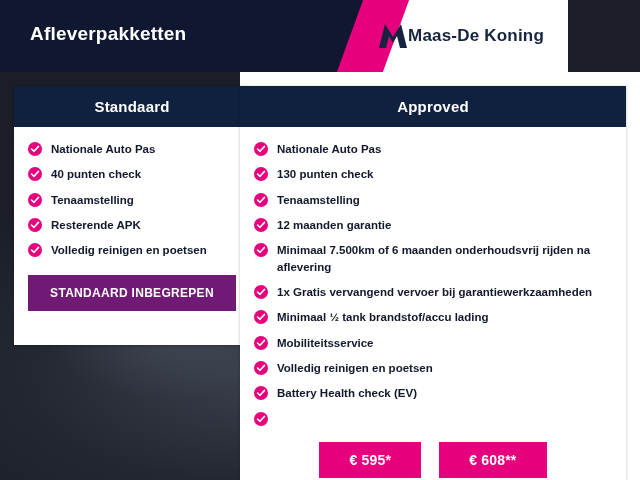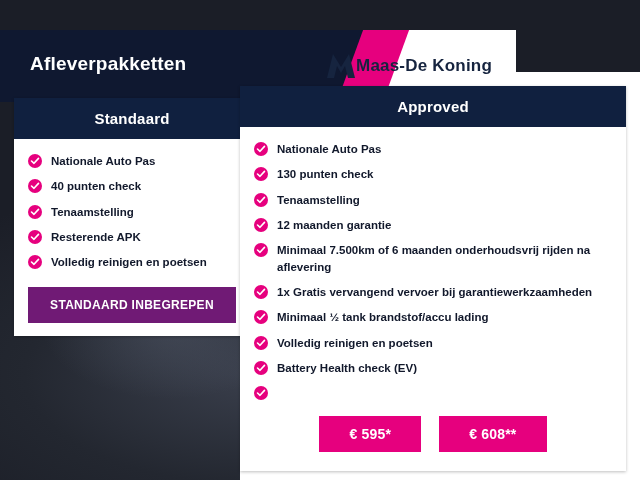--- a/index.html
+++ b/index.html
@@ -41,24 +41,23 @@
     position: absolute;
     right: 0; top: 72px;
     width: 400px; height: 408px;
     background: #ffffff;
   }
 
   
   .header {
     position: absolute;
     left: 0; top: 0;
-    width: 516px; height: 72px;
+    width: 568px; height: 72px;
     background: #0f1830;
     overflow: hidden;
-    margin-top: 30px;
   }
   .header-title {
     position: absolute;
     left: 30px; top: 34px;
     transform: translateY(-50%);
     color: #ffffff;
     font-size: 19px;
     font-weight: bold;
     letter-spacing: .2px;
   }
@@ -97,37 +96,36 @@
 
   
   .card {
     position: absolute;
     background: #ffffff;
     box-shadow: 0 1px 3px rgba(0,0,0,.25);
   }
   .card-std {
     left: 14px; top: 86px;
     width: 236px;
-    margin-top: 12px;
   }
   .card-app {
     left: 240px; top: 86px;
     width: 386px;
   }
   .card-head {
     background: #10203f;
     color: #ffffff;
     text-align: center;
     font-size: 15px;
     font-weight: bold;
     padding: 12px 6px;
     letter-spacing: .2px;
   }
   .card-body {
-    padding: 14px 14px 9px 14px;
+    padding: 14px 14px 30px 14px;
   }
   .feature {
     display: flex;
     align-items: flex-start;
     gap: 9px;
     margin-bottom: 9px;
   }
   .feature:last-child { margin-bottom: 0; }
   .check {
     flex: 0 0 auto;
@@ -310,20 +308,28 @@
             </svg>
         </span>
         <span class="feature-text">Minimaal ½ tank brandstof/accu lading</span>
       </div>
       <div class="feature">
         <span class="check">
           <svg width="10" height="10" viewBox="0 0 10 10">
               <path d="M1.5 5 L4 7.3 L8.5 2.4" stroke="#ffffff" stroke-width="1.6" fill="none" stroke-linecap="round" stroke-linejoin="round"></path>
             </svg>
         </span>
+        <span class="feature-text">Mobiliteitsservice</span>
+      </div>
+      <div class="feature">
+        <span class="check">
+          <svg width="10" height="10" viewBox="0 0 10 10">
+              <path d="M1.5 5 L4 7.3 L8.5 2.4" stroke="#ffffff" stroke-width="1.6" fill="none" stroke-linecap="round" stroke-linejoin="round"></path>
+            </svg>
+        </span>
         <span class="feature-text">Volledig reinigen en poetsen</span>
       </div>
       <div class="feature">
         <span class="check">
           <svg width="10" height="10" viewBox="0 0 10 10">
               <path d="M1.5 5 L4 7.3 L8.5 2.4" stroke="#ffffff" stroke-width="1.6" fill="none" stroke-linecap="round" stroke-linejoin="round"></path>
             </svg>
         </span>
         <span class="feature-text">Battery Health check (EV)</span>
       </div>

